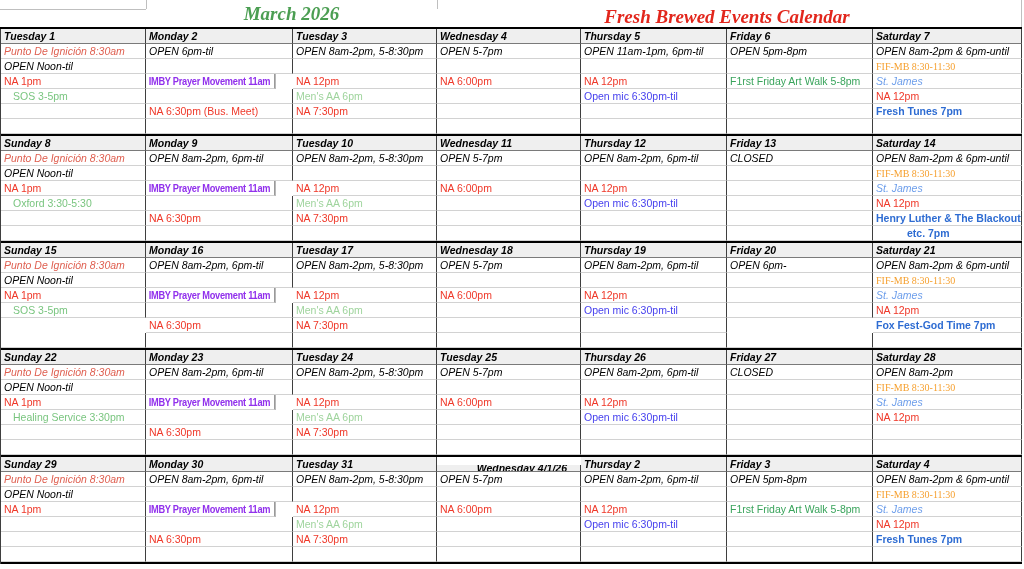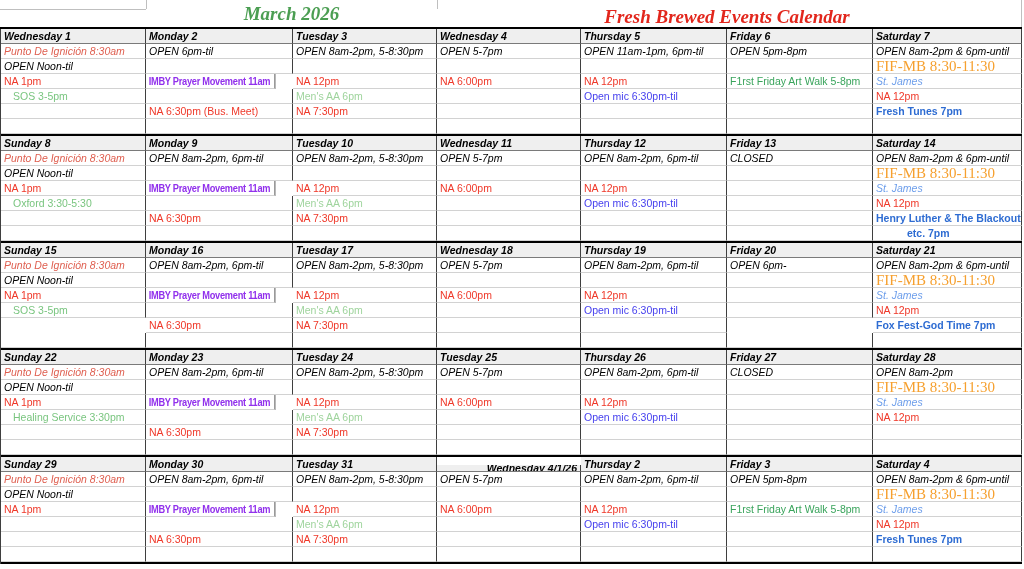--- a/index.html
+++ b/index.html
@@ -17,54 +17,54 @@
   .tseg.v2{left:437px;top:0;width:1px;height:9px;}
   .tseg.v3{left:1021px;top:0;width:1px;height:27px;}
 
   
   #calendar{width:1022px;border-left:1px solid #3f3f3f;box-sizing:border-box;}
   .week{display:grid;grid-template-columns:145px 147px 144px 144px 146px 146px 149px;
     grid-template-rows:15px repeat(6,15px);border-bottom:2px solid #000;box-sizing:border-box;}
   .cell{box-sizing:border-box;border-right:1px solid #3f3f3f;overflow:hidden;white-space:nowrap;
     padding-left:3px;display:flex;align-items:center;font-size:10.5px;line-height:15px;}
   .day-header{background:#efefef;border-bottom:1px solid #7a7a7a;font-weight:bold;font-style:italic;color:#000;}
-  .day-header.align-right{justify-content:flex-end;padding-right:3px;margin-top:8px;}
+  .day-header.align-right{justify-content:flex-end;padding-right:13px;margin-top:8px;}
   .slot{background:#fff;border-bottom:1px solid #d2d2d2;}
 
   
   .s-open{color:#000;font-style:italic;}
   .s-punto{color:#df5f50;font-style:italic;}
   .s-na{color:#ef3829;}
   .s-green{color:#79c57f;padding-left:12px;}
   .s-mensaa{color:#9fd49d;}
   .s-imby{color:#9130ec;font-weight:bold;letter-spacing:-0.3px;transform:scaleX(.88);transform-origin:left center;}
   .s-openmic{color:#4741ee;}
   .s-artwalk{color:#3aa45c;}
-  .s-fifmb{color:#f6a02f;font-family:"Liberation Serif",serif;font-size:15px;}
+  .s-fifmb{color:#f6a02f;font-family:"Liberation Serif",serif;font-size:10px;}
   .s-stjames{color:#6d9eeb;font-style:italic;}
   .s-bluebold{color:#2e6cd2;font-weight:bold;}
   .s-bluebold2{color:#2e6cd2;font-weight:bold;padding-left:34px;}
   .s-ttime{color:#4b4096;font-weight:normal;margin-top:46px;}
   .s-mbs{color:#a43bee;margin-top:40px;}
 </style>
 </head>
 <body>
 
 <div class="title-band">
   <span class="tseg h1"></span>
   <span class="tseg v1"></span>
   <span class="tseg v2"></span>
   <span class="tseg v3"></span>
   <div class="title-left" style="color: rgb(75, 158, 82);">March 2026</div>
   <div class="title-right" style="color: rgb(226, 38, 28);">Fresh Brewed Events Calendar</div>
 </div>
 
 <div id="calendar">
     <div class="week">
-      <div class="cell day-header">Wednesday 1</div>
+      <div class="cell day-header">Tuesday 1</div>
       <div class="cell day-header">Monday 2</div>
       <div class="cell day-header">Tuesday 3</div>
       <div class="cell day-header">Wednesday 4</div>
       <div class="cell day-header">Thursday 5</div>
       <div class="cell day-header">Friday 6</div>
       <div class="cell day-header">Saturday 7</div>
       <div class="cell slot s-punto">Punto De Ignición 8:30am</div>
       <div class="cell slot s-open">OPEN 6pm-til</div>
       <div class="cell slot s-open">OPEN 8am-2pm, 5-8:30pm</div>
       <div class="cell slot s-open">OPEN 5-7pm</div>

